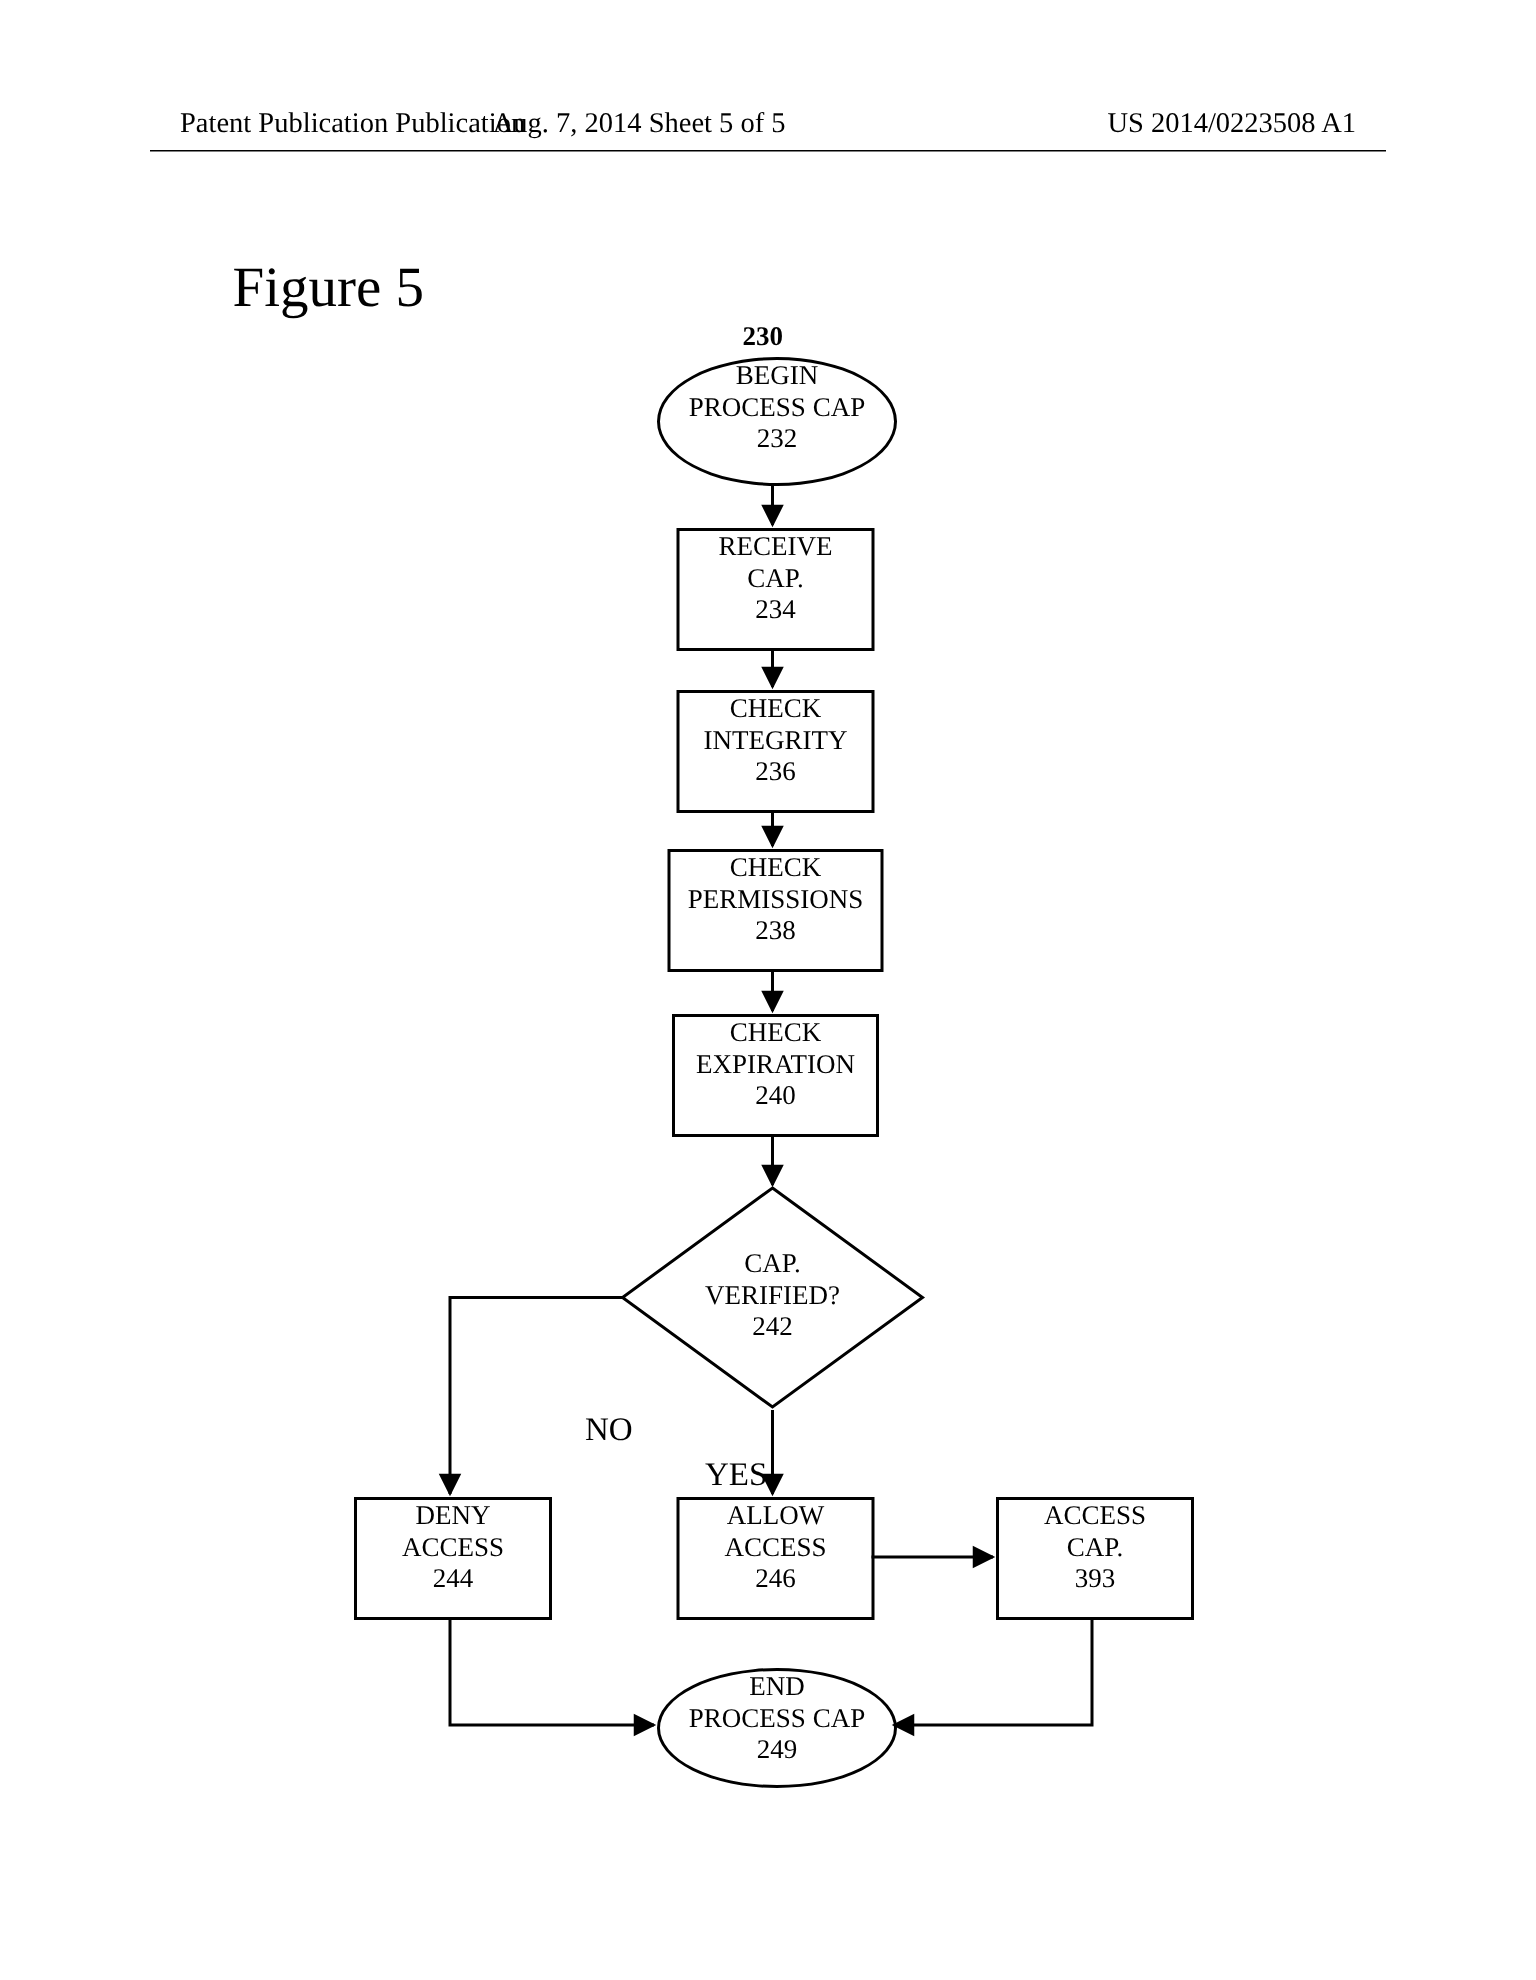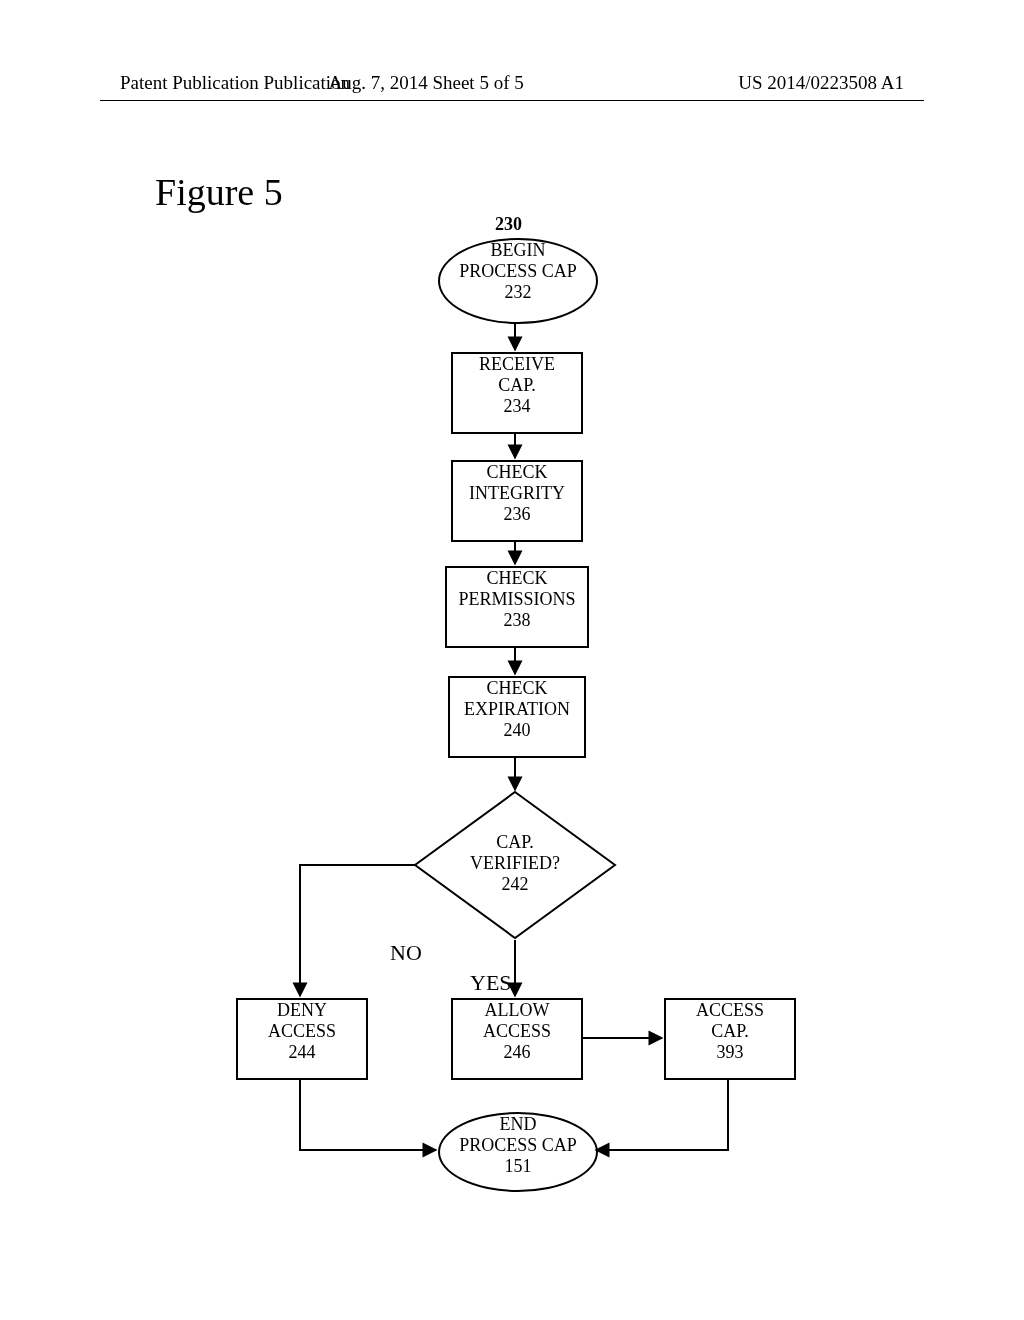--- a/index.html
+++ b/index.html
@@ -94,21 +94,21 @@
 
   <div class="node" style="top:998px;left:664px;width:128px;height:78px">
     <span>ACCESS</span>
     <span>CAP.</span>
     <span class="ref">393</span>
   </div>
 
   <div class="node term" style="top:1112px;left:438px;width:156px;height:76px">
     <span>END</span>
     <span>PROCESS CAP</span>
-    <span class="ref">151</span>
+    <span class="ref">249</span>
   </div>
 
   <svg class="arrows" width="1024" height="1320">
     <defs>
       <marker id="ah" viewBox="0 0 12 12" refX="10" refY="6" markerWidth="9" markerHeight="9" orient="auto-start-reverse">
         <path d="M1,1 L11,6 L1,11 z" fill="#000"></path>
       </marker>
     </defs>
     <g stroke="#000" stroke-width="2" fill="none" marker-end="url(#ah)">
       <line x1="515" y1="322" x2="515" y2="350"></line>

